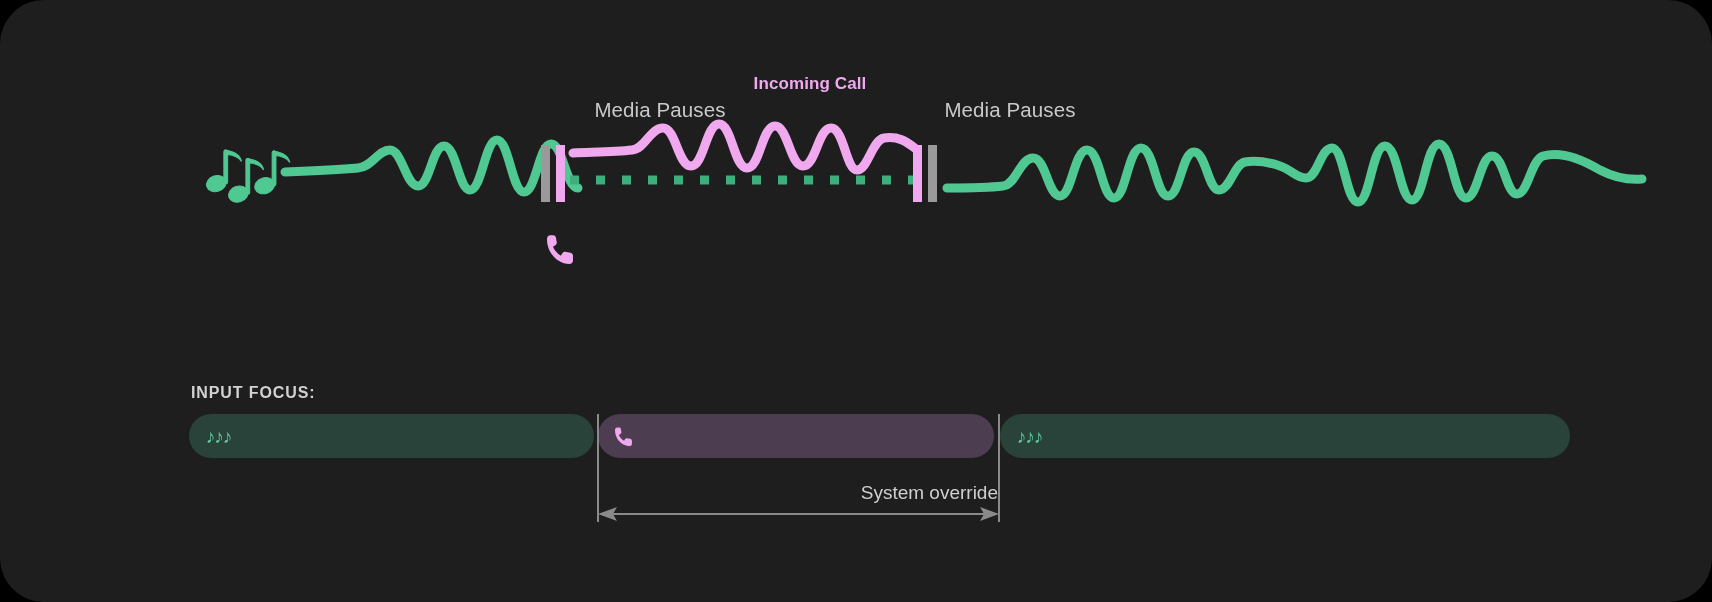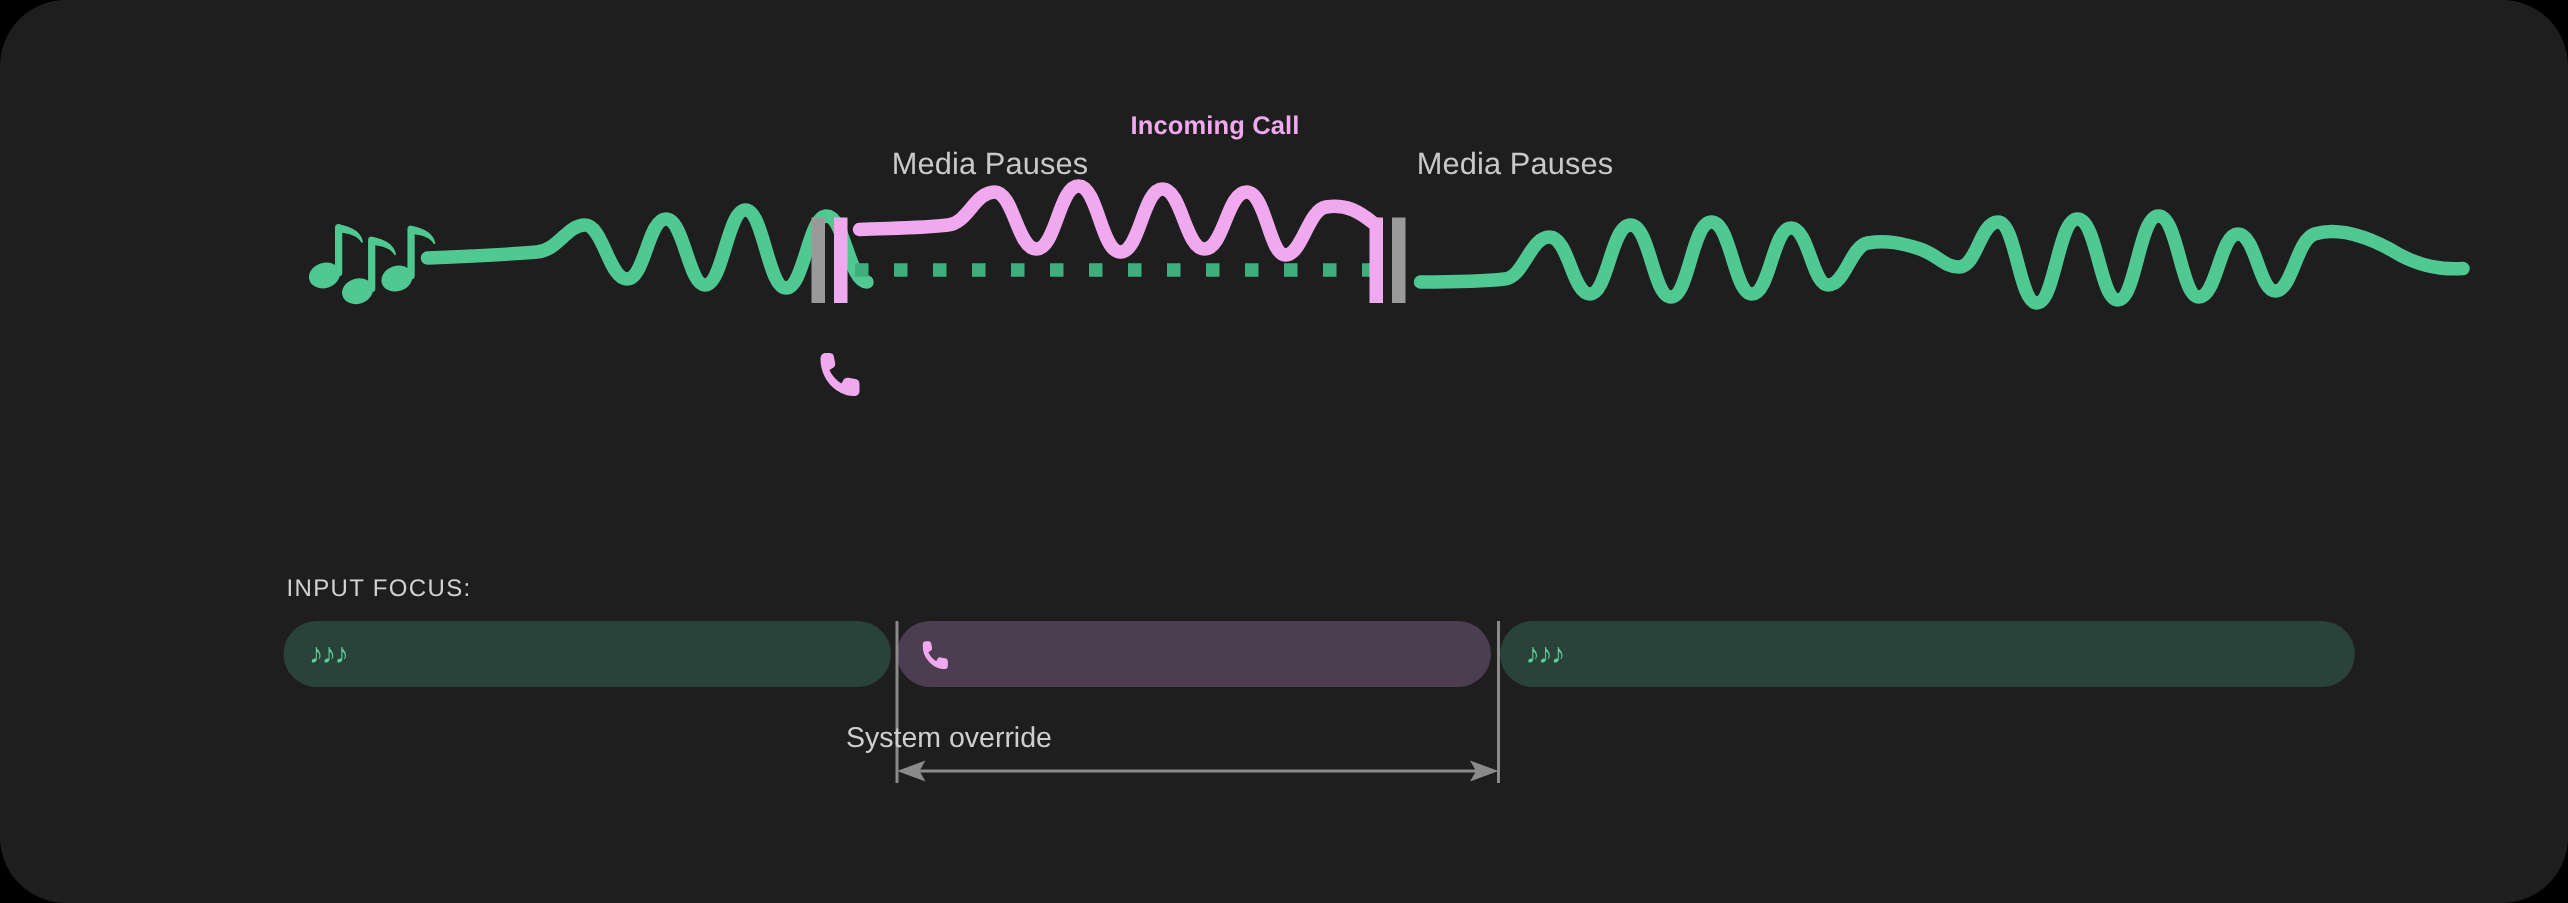--- a/index.html
+++ b/index.html
@@ -80,21 +80,21 @@
     letter-spacing: 0.1px;
     white-space: nowrap;
   }
 
   
   .focus-title {
     position: absolute;
     left: 191px;
     top: 384px;
     font-size: 16px;
-    font-weight: 400;
+    font-weight: 700;
     letter-spacing: 0.9px;
     color: #d2d2d2;
   }
 
   .bars {
     position: absolute;
     left: 0;
     top: 414px;
     width: 1712px;
     height: 44px;
@@ -127,24 +127,24 @@
   .override {
     position: absolute;
     left: 0;
     top: 410px;
     width: 1712px;
     height: 120px;
   }
   .override svg { position: absolute; left: 0; top: 0; display:block; }
   .override-label {
     position: absolute;
-    left: 564px;
+    left: 596px;
     top: 72px;
     width: 402px;
-    text-align: left;
+    text-align: right;
     font-size: 19px;
     color: #cfcfcf;
     white-space: nowrap;
   }
 </style>
 </head>
 <body>
 
 <div class="stage">
   <div class="card">

